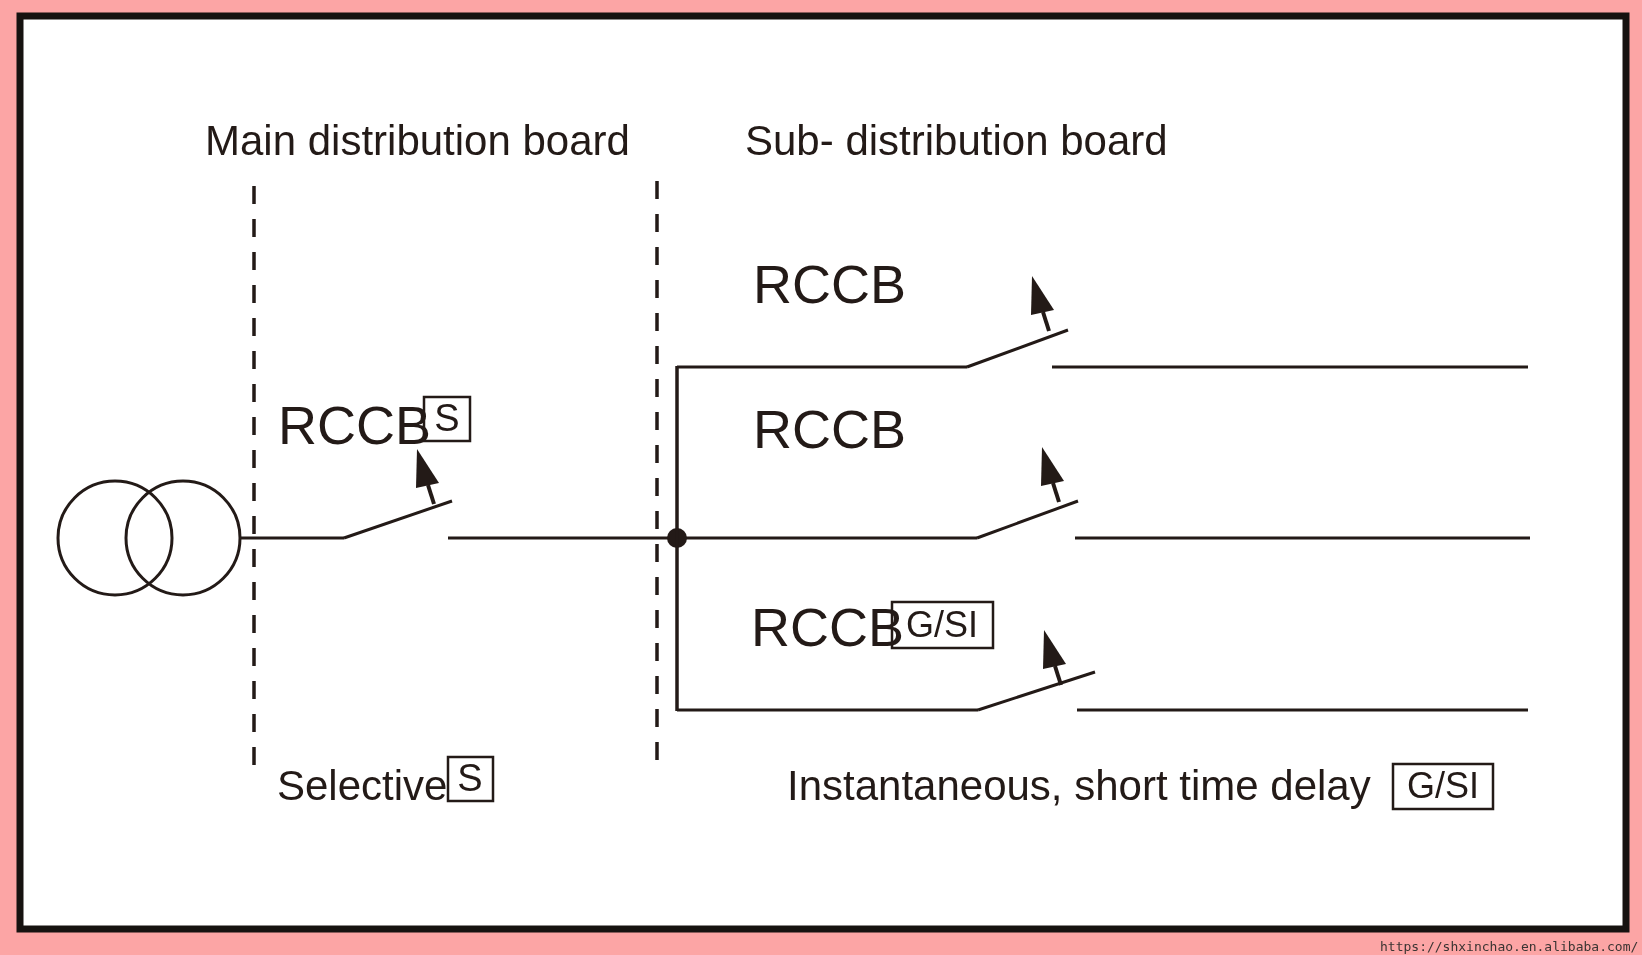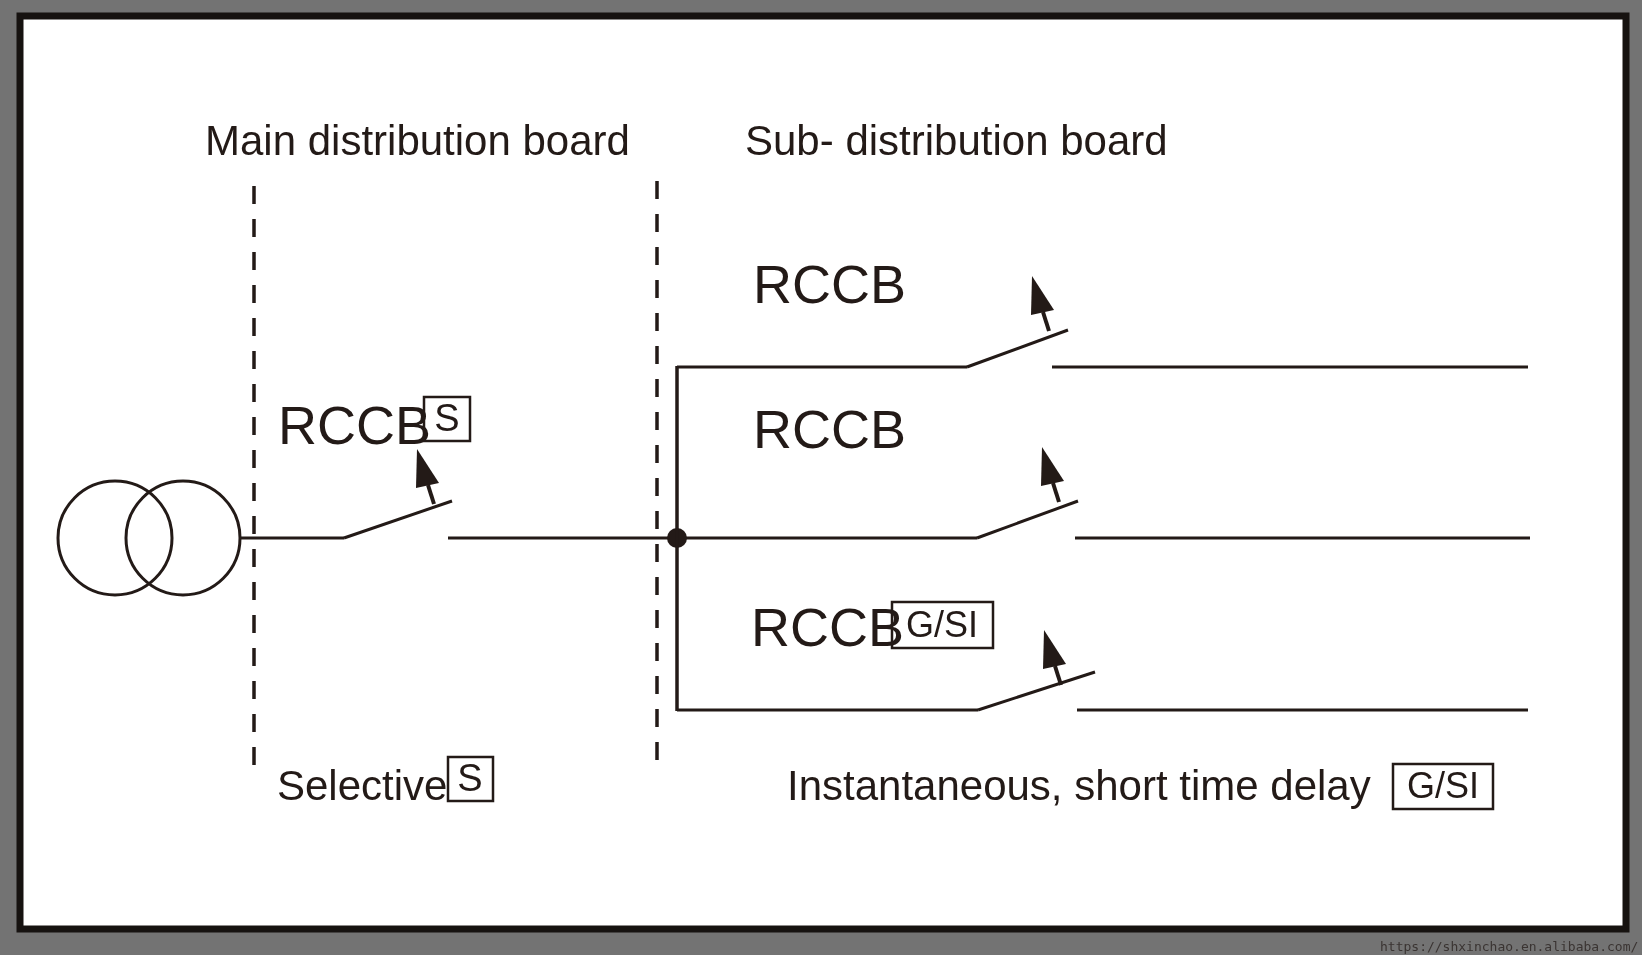--- a/index.html
+++ b/index.html
@@ -1,16 +1,16 @@
 <!DOCTYPE html>
 <html><head>
 <meta charset="utf-8">
 <style>
   html,body{margin:0;padding:0;background:#ffffff;}
-  #stage{position:relative;width:1642px;height:955px;background:#737373;overflow:hidden;}
+  #stage{position:relative;width:1642px;height:955px;background:#fca5a5;overflow:hidden;}
   svg{display:block;width:1642px;height:955px;}
   text{font-family:"Liberation Sans","DejaVu Sans",sans-serif;fill:#231a17;}
   .title{font-size:42px;}
   .rccb{font-size:54px;}
   .legend{font-size:42px;}
   .badge-text{font-size:36px;text-anchor:middle;}
   .badge-text-s{font-size:38px;text-anchor:middle;}
   .url{font-family:"DejaVu Sans Mono","Liberation Mono",monospace;font-size:13px;fill:#3a3432;}
   .wire{stroke:#231a17;stroke-width:3;fill:none;}
   .wire-thick{stroke:#231a17;stroke-width:3.5;fill:none;}

